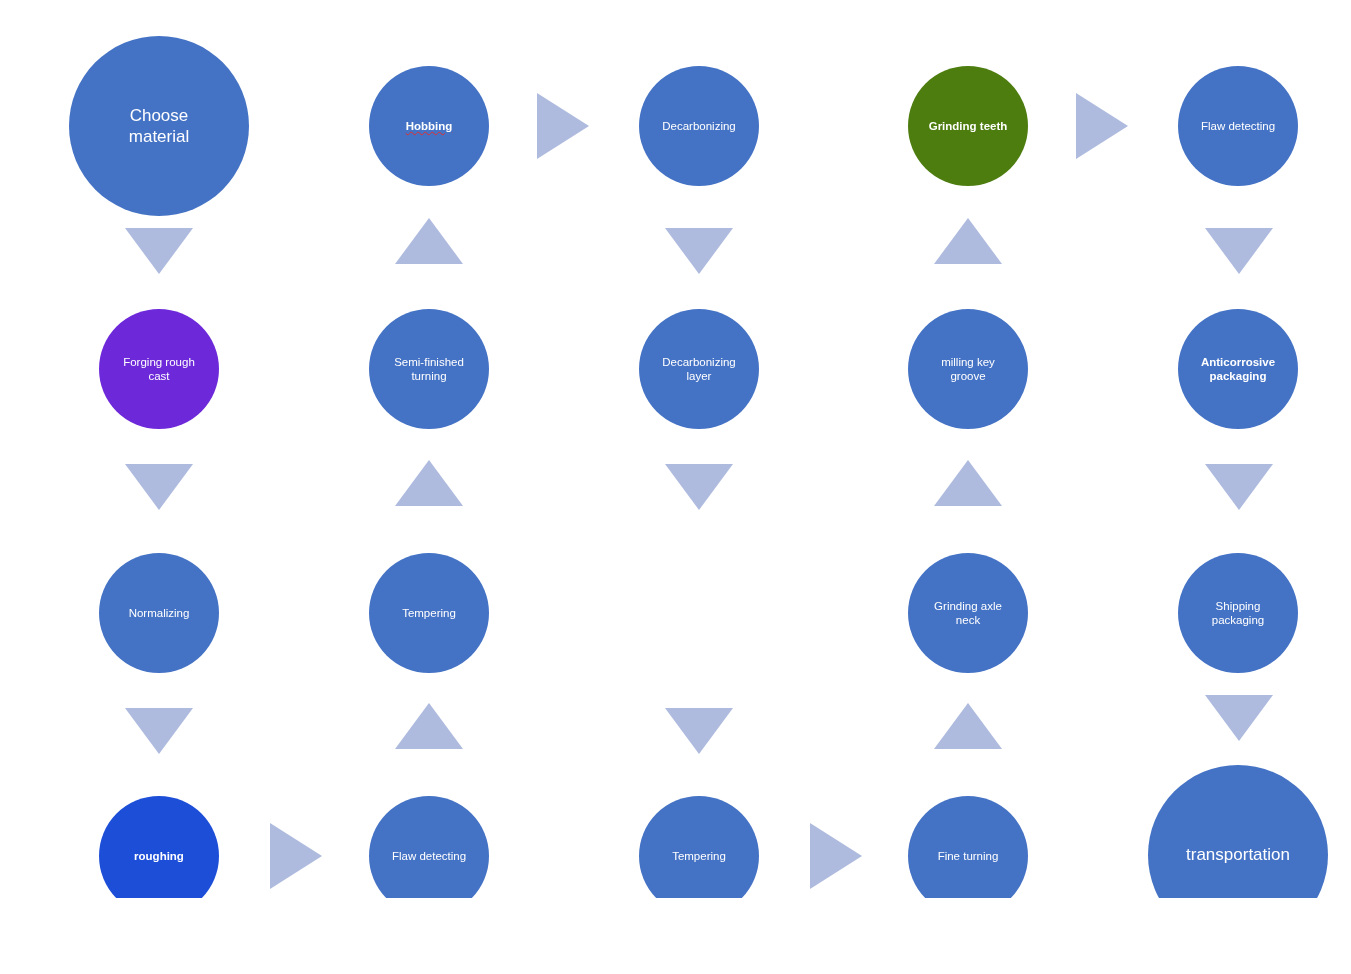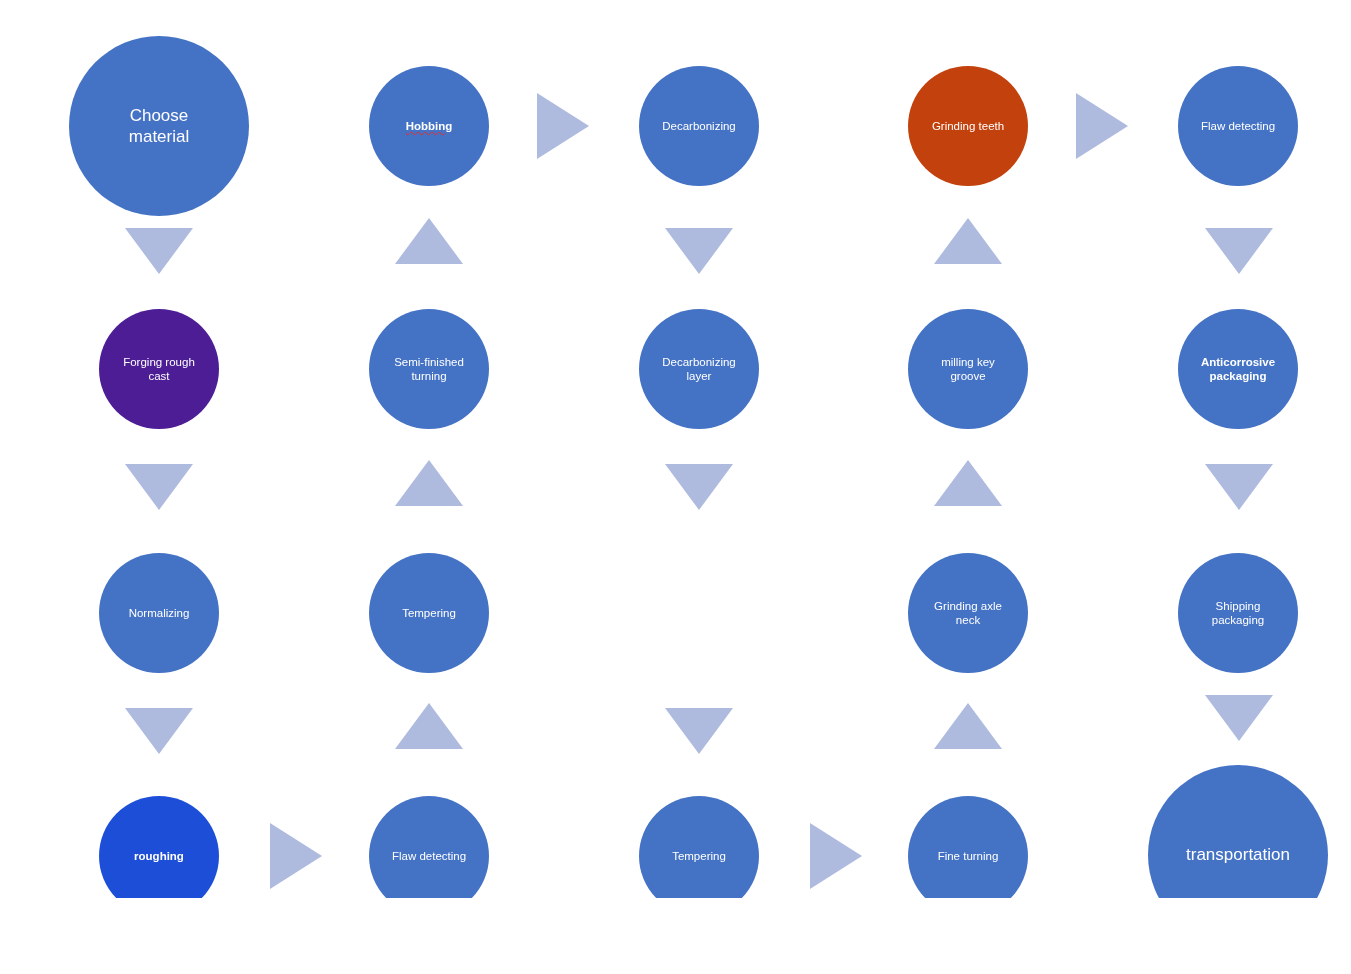--- a/index.html
+++ b/index.html
@@ -101,27 +101,27 @@
     <div class="node size-big" style="left: 69px; top: 36px; background: rgb(68, 114, 196); color: rgb(255, 255, 255);">
       <span class="label">Choose
 material</span>
     </div>
     <div class="node size-std misspelled" style="left: 369px; top: 66px; background: rgb(68, 114, 196); color: rgb(255, 255, 255);">
       <span class="label">Hobbing</span>
     </div>
     <div class="node size-std" style="left: 639px; top: 66px; background: rgb(68, 114, 196); color: rgb(255, 255, 255);">
       <span class="label">Decarbonizing</span>
     </div>
-    <div class="node size-std" style="left: 908px; top: 66px; background: #c2410c; color: rgb(255, 255, 255);">
+    <div class="node size-std" style="left: 908px; top: 66px; background: #4d7c0f; color: rgb(255, 255, 255); font-weight: bold;">
       <span class="label">Grinding teeth</span>
     </div>
     <div class="node size-std" style="left: 1178px; top: 66px; background: rgb(68, 114, 196); color: rgb(255, 255, 255);">
       <span class="label">Flaw detecting</span>
     </div>
-    <div class="node size-std" style="left: 99px; top: 309px; background: #4c1d95; color: rgb(255, 255, 255);">
+    <div class="node size-std" style="left: 99px; top: 309px; background: #6d28d9; color: rgb(255, 255, 255);">
       <span class="label">Forging rough
 cast</span>
     </div>
     <div class="node size-std" style="left: 369px; top: 309px; background: rgb(68, 114, 196); color: rgb(255, 255, 255);">
       <span class="label">Semi-finished
 turning</span>
     </div>
     <div class="node size-std" style="left: 639px; top: 309px; background: rgb(68, 114, 196); color: rgb(255, 255, 255);">
       <span class="label">Decarbonizing
 layer</span>

